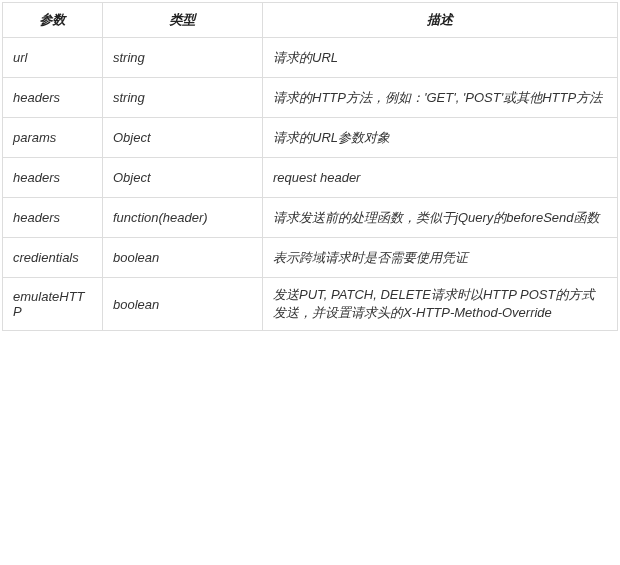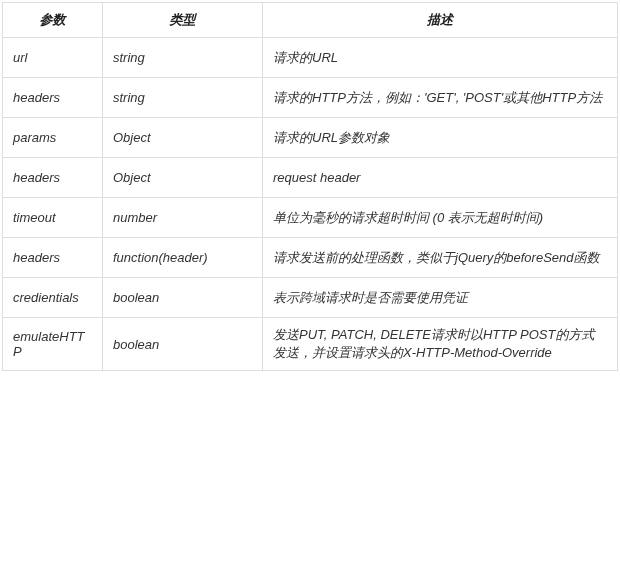--- a/index.html
+++ b/index.html
@@ -69,25 +69,20 @@
         <td class="col-param">params</td>
         <td class="col-type">Object</td>
         <td class="col-desc">请求的URL参数对象</td>
       </tr>
       <tr>
         <td class="col-param">headers</td>
         <td class="col-type">Object</td>
         <td class="col-desc">request header</td>
       </tr>
       <tr>
-        <td class="col-param">timeout</td>
-        <td class="col-type">number</td>
-        <td class="col-desc">单位为毫秒的请求超时时间 (0 表示无超时时间)</td>
-      </tr>
-      <tr>
         <td class="col-param">headers</td>
         <td class="col-type">function(header)</td>
         <td class="col-desc">请求发送前的处理函数，类似于jQuery的beforeSend函数</td>
       </tr>
       <tr>
         <td class="col-param">credientials</td>
         <td class="col-type">boolean</td>
         <td class="col-desc">表示跨域请求时是否需要使用凭证</td>
       </tr>
       <tr>

